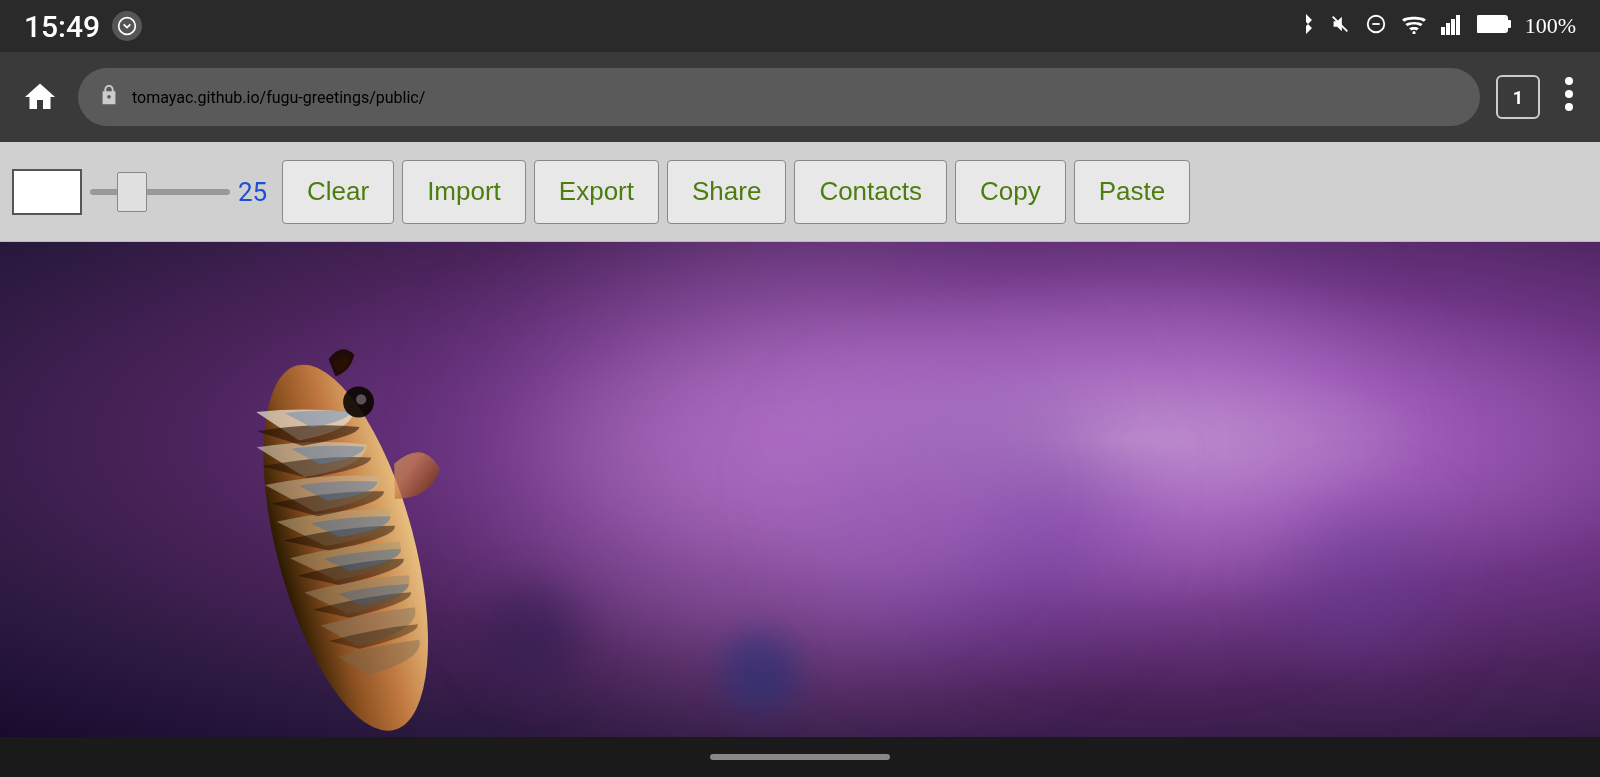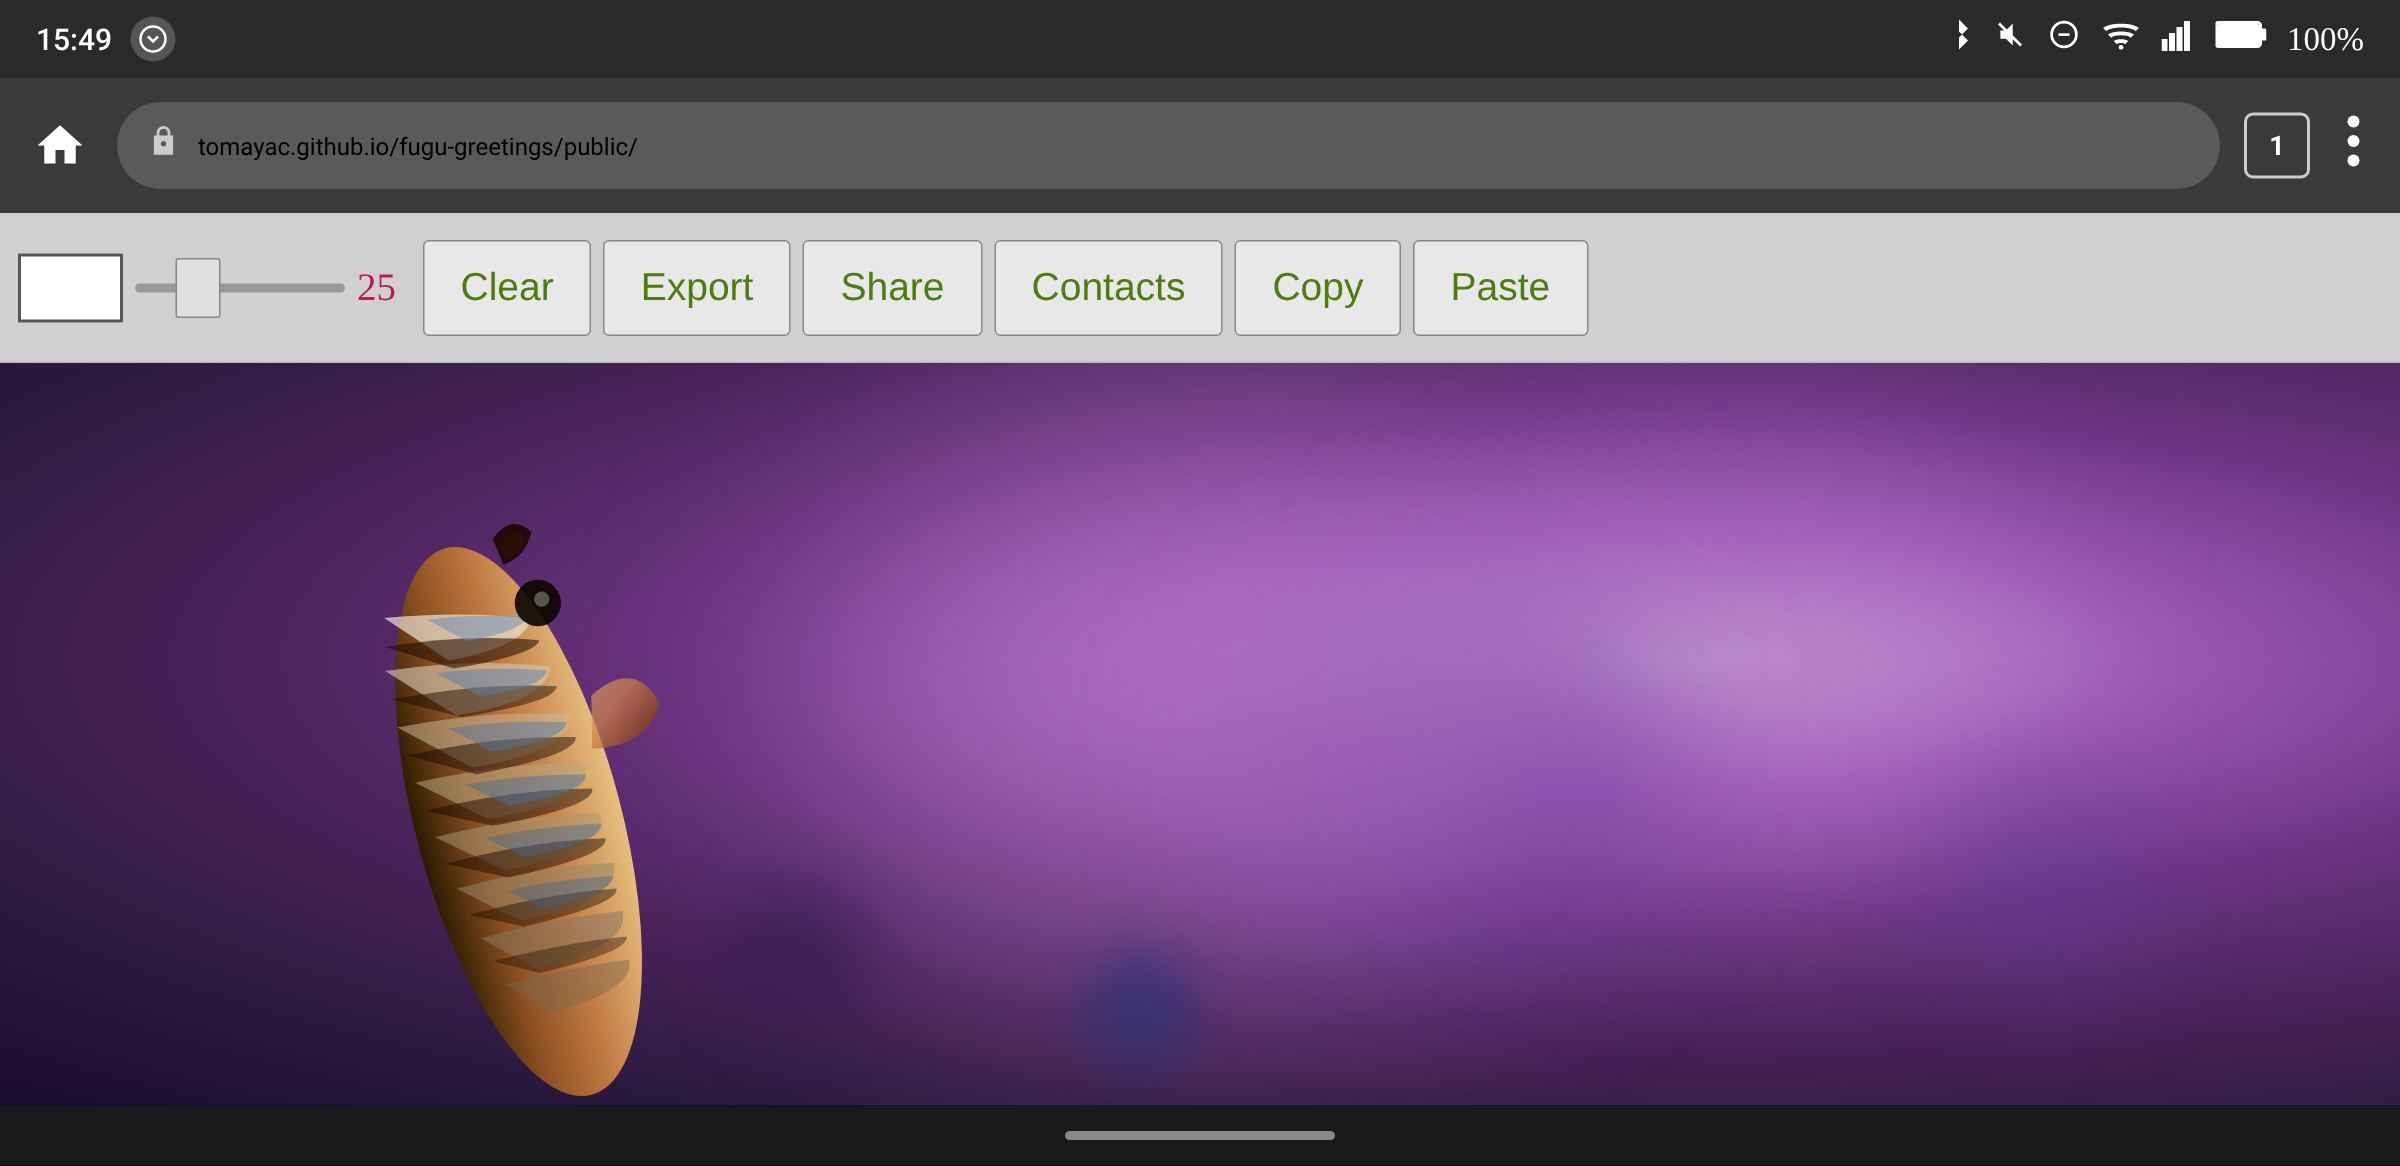--- a/index.html
+++ b/index.html
@@ -24,21 +24,21 @@
       color: #fff;
     }
 
     #status-left {
       display: flex;
       align-items: center;
       gap: 12px;
     }
 
     #status-time {
-      font-size: 20px;
+      font-size: 30px;
       font-weight: 500;
       color: #fff;
     }
 
     #status-pocket-icon {
       width: 30px;
       height: 30px;
       border-radius: 50%;
       background: #555;
       display: flex;
@@ -167,23 +167,22 @@
       width: 30px;
       height: 40px;
       background: #e0e0e0;
       border: 1px solid #888;
       border-radius: 2px;
       cursor: pointer;
     }
 
     #slider-value {
       font-size: 26px;
-      color: #be185d;
+      color: #1d4ed8;
       min-width: 36px;
-      font-family: Liberation Serif, serif;
     }
 
     .toolbar-btn {
       height: 64px;
       padding: 0 24px;
       font-size: 26px;
       background: #e8e8e8;
       border: 1px solid #888;
       border-radius: 4px;
       cursor: pointer;
@@ -373,20 +372,21 @@
 
 <div id="toolbar">
   <div id="color-swatch"></div>
 
   <div id="slider-container">
     <input type="range" id="size-slider" min="1" max="100" value="25" style="">
     <span id="slider-value">25</span>
   </div>
 
   <button class="toolbar-btn">Clear</button>
+  <button class="toolbar-btn">Import</button>
   <button class="toolbar-btn">Export</button>
   <button class="toolbar-btn">Share</button>
   <button class="toolbar-btn">Contacts</button>
   <button class="toolbar-btn">Copy</button>
   <button class="toolbar-btn">Paste</button>
 </div>
 
 <div id="content-area">
   <div id="canvas-area">
     <div id="background-gradient"></div>

